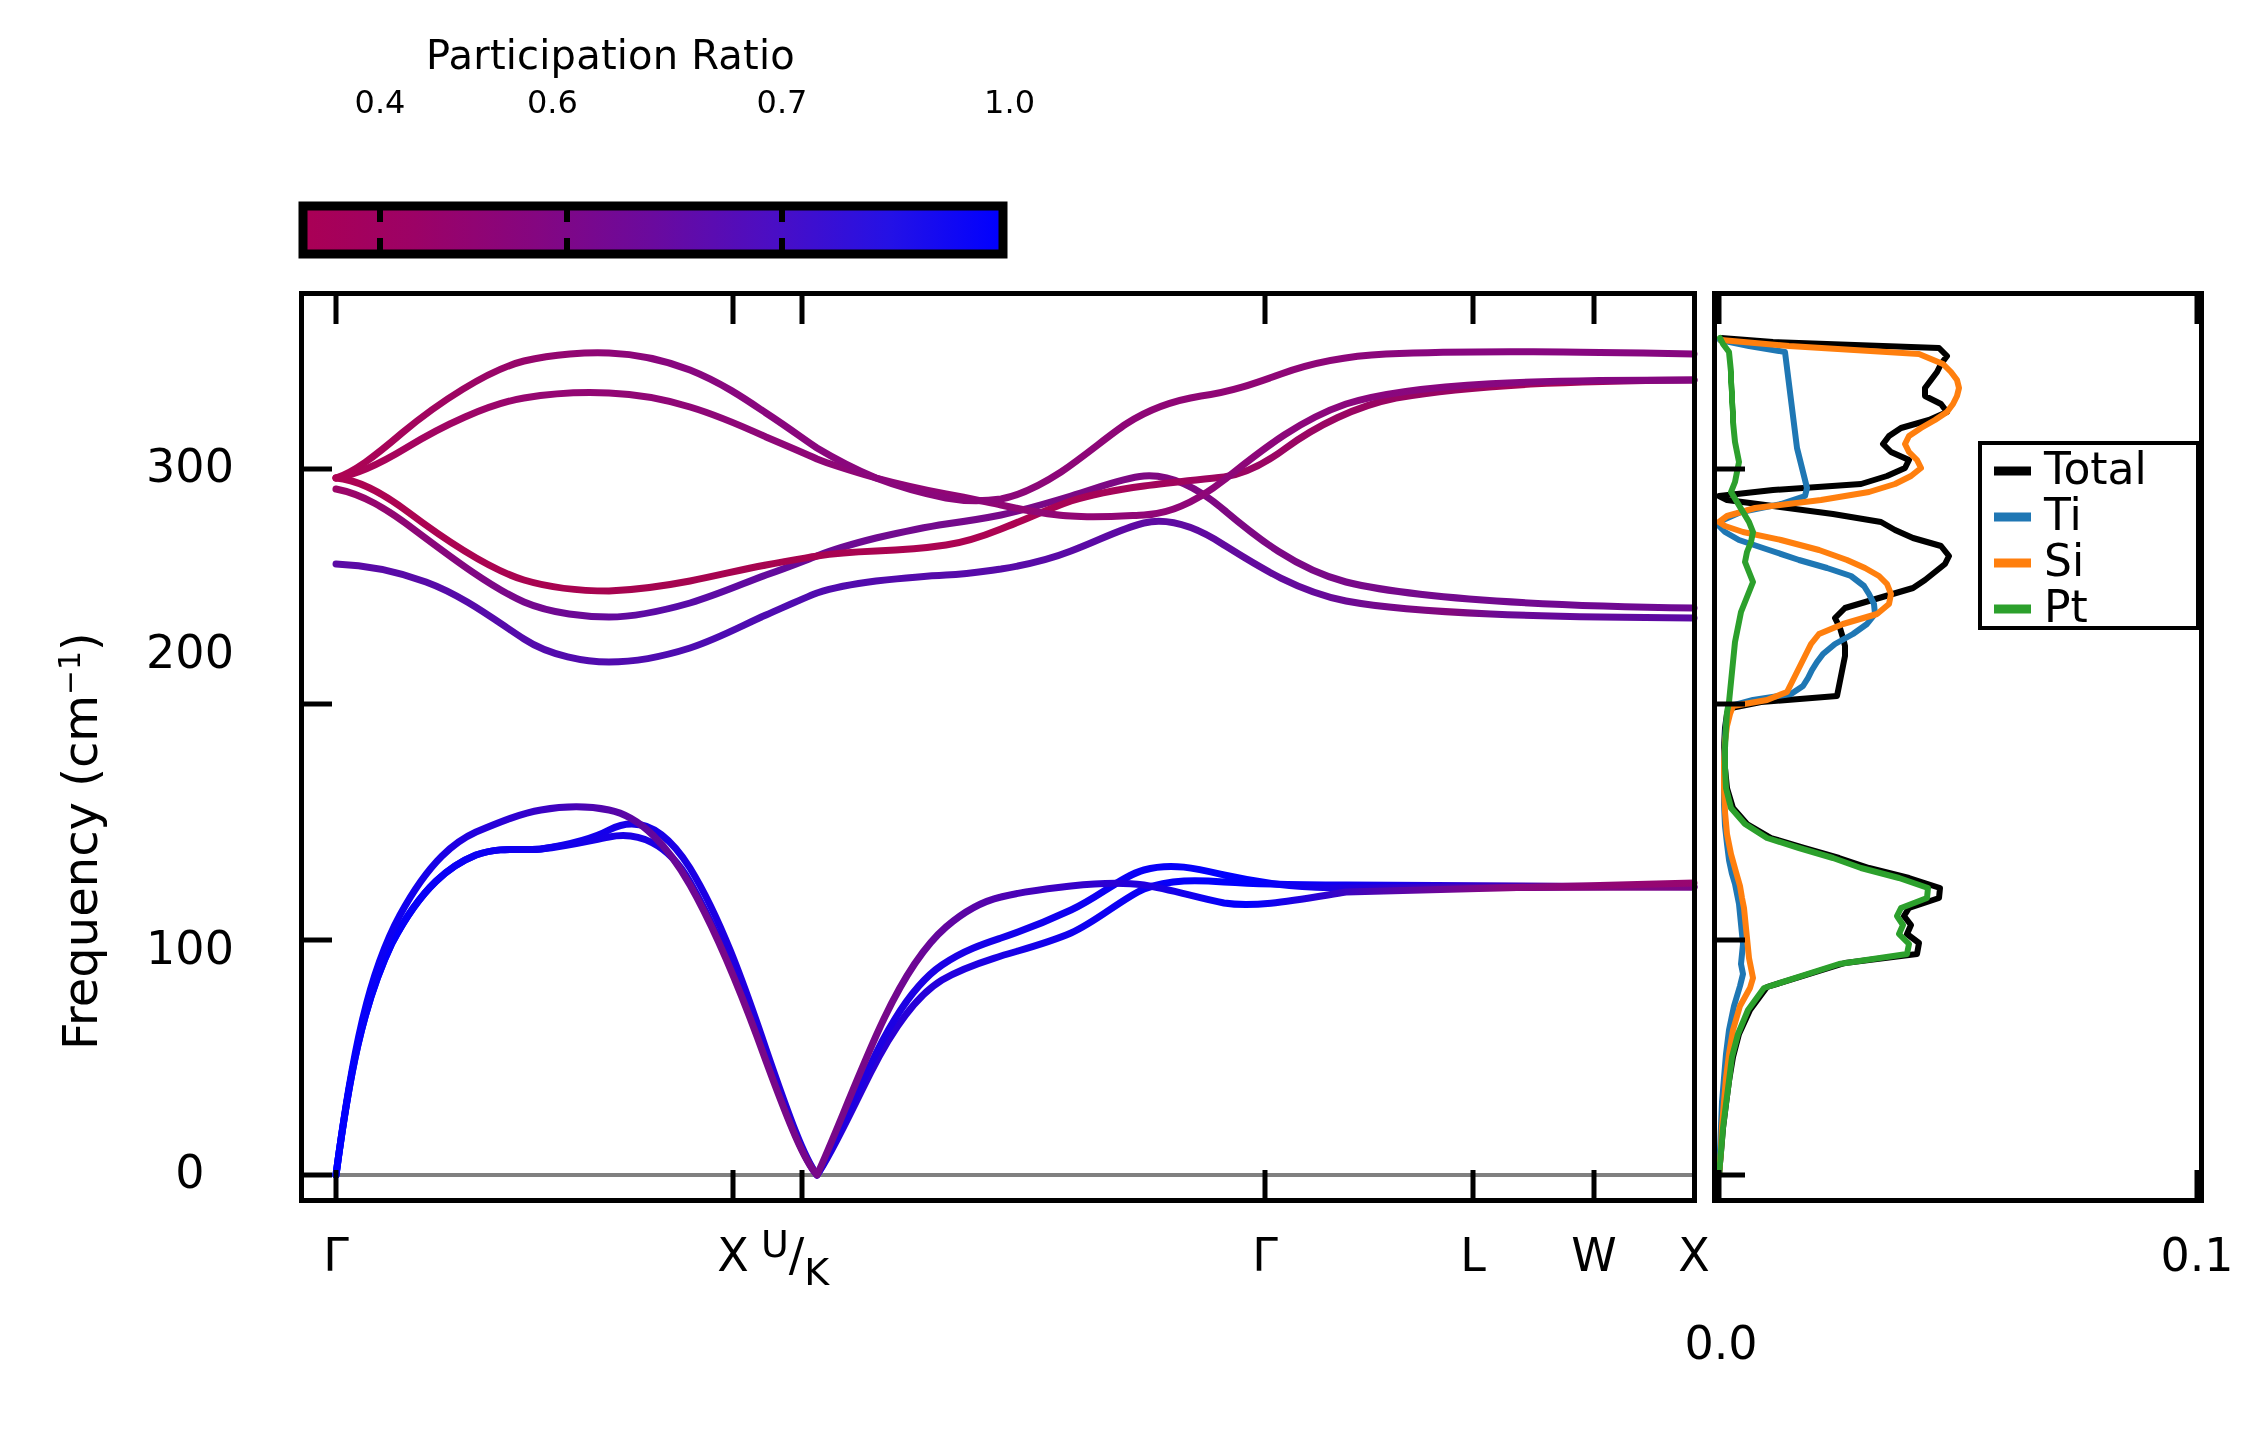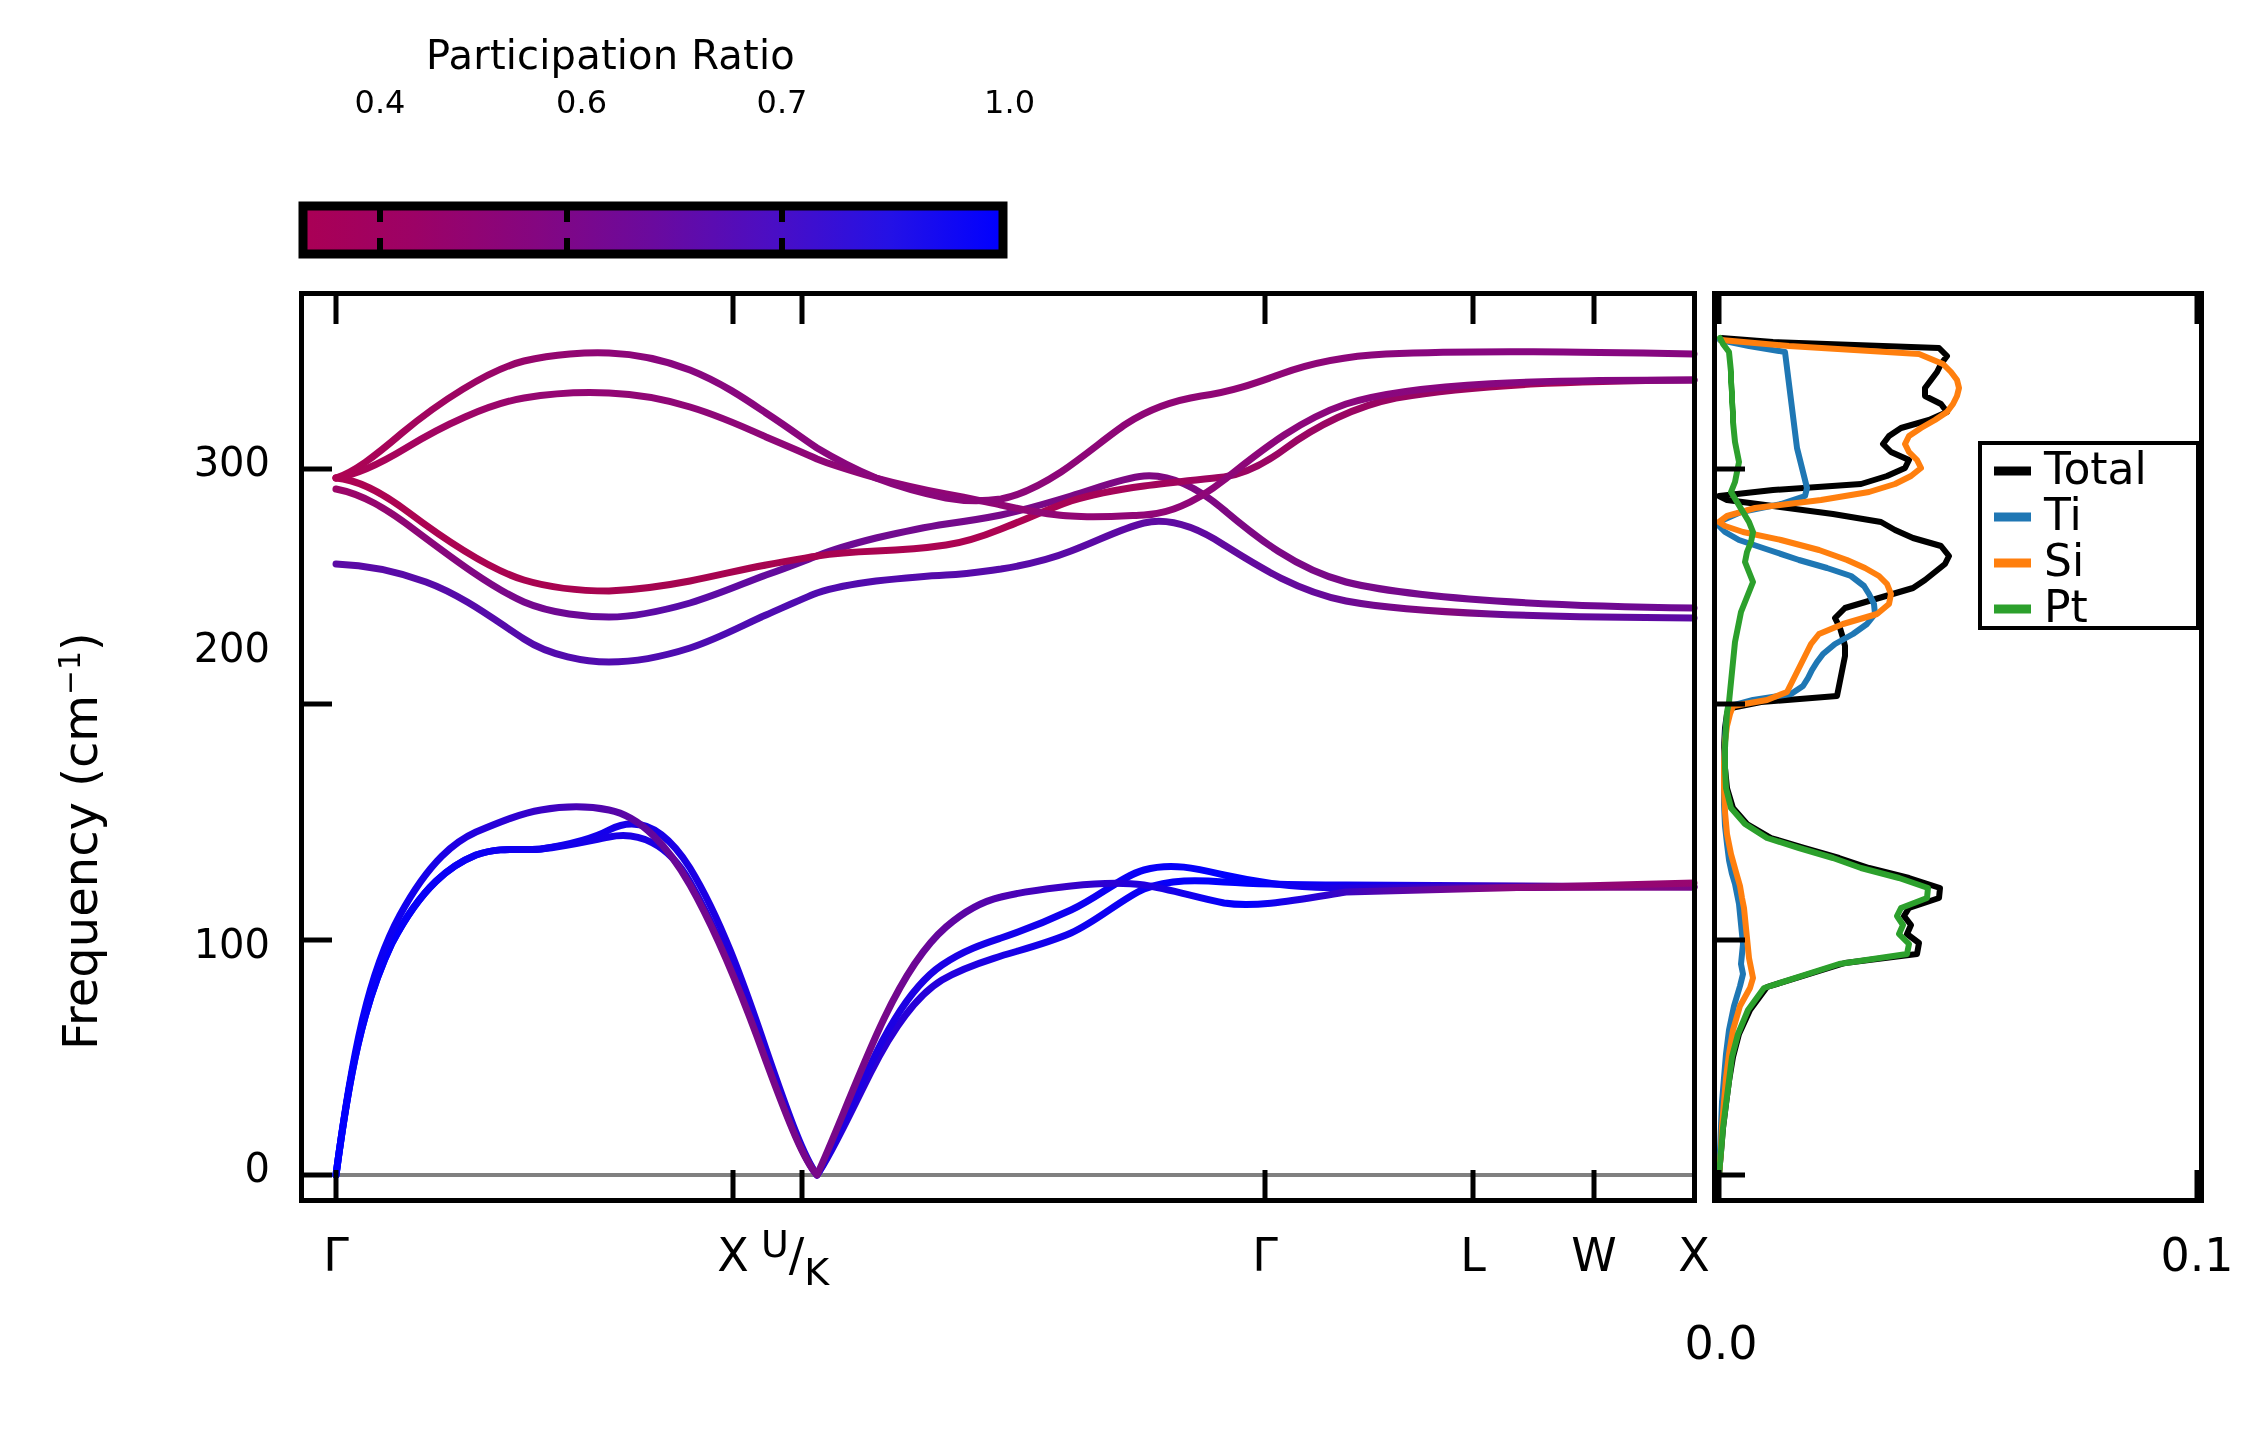--- a/index.html
+++ b/index.html
@@ -2,21 +2,21 @@
 <html><head>
 <meta charset="utf-8">
 <style>
   html,body{margin:0;padding:0;background:#fff;}
   body{width:2266px;height:1455px;position:relative;
        font-family:"DejaVu Sans","Liberation Sans",sans-serif;color:#000;overflow:hidden;}
   #root{position:absolute;inset:0;}
   .abs{position:absolute;}
   .cbtitle{font-size:40px;letter-spacing:.2px;white-space:nowrap;}
   .cblab{font-size:32px;white-space:nowrap;}
-  .ytick{font-size:40px;text-align:right;white-space:nowrap;}
+  .ytick{font-size:46px;text-align:center;white-space:nowrap;}
   .xtick{font-size:46px;text-align:center;white-space:nowrap;}
   .axlab{font-size:46px;white-space:nowrap;}
   .ylabel{font-size:48px;white-space:nowrap;transform-origin:0 0;transform:rotate(-90deg);}
   .legtext{font-size:44px;white-space:nowrap;line-height:1;}
   svg{display:block;}
   .frame{fill:none;stroke:#000;stroke-width:5;}
   .tick{stroke:#000;stroke-width:5;}
   .zeroline{stroke:#808080;stroke-width:4;}
   .band{fill:none;stroke-width:7;stroke-linecap:round;stroke-linejoin:round;}
   .dosline{fill:none;stroke-width:6;stroke-linejoin:round;stroke-linecap:round;}
@@ -27,21 +27,21 @@
   sup{font-size:.62em;vertical-align:super;}
 </style>
 </head>
 <body>
 
 <div id="root">
 
   <div class="abs cbtitle" style="left:426px;top:32px;">Participation Ratio</div>
 
   <div class="abs cblab" style="left:340px;top:83px;width:80px;text-align:center;">0.4</div>
-  <div class="abs cblab" style="left:527px;top:83px;width:80px;text-align:right;">0.6</div>
+  <div class="abs cblab" style="left:527px;top:83px;width:80px;text-align:left;">0.6</div>
   <div class="abs cblab" style="left:742px;top:83px;width:80px;text-align:center;">0.7</div>
   <div class="abs cblab" style="left:955px;top:83px;width:80px;text-align:right;">1.0</div>
 
   <svg class="abs" style="left:295px;top:198px;" width="716" height="64" viewBox="0 0 716 64">
     <defs>
       <linearGradient id="cbgrad" x1="0" y1="0" x2="1" y2="0">
         <stop offset="0" stop-color="#aa0055"></stop>
         <stop offset="0.16" stop-color="#9c0266"></stop>
         <stop offset="0.33" stop-color="#850680"></stop>
         <stop offset="0.50" stop-color="#6a0a9e"></stop>

